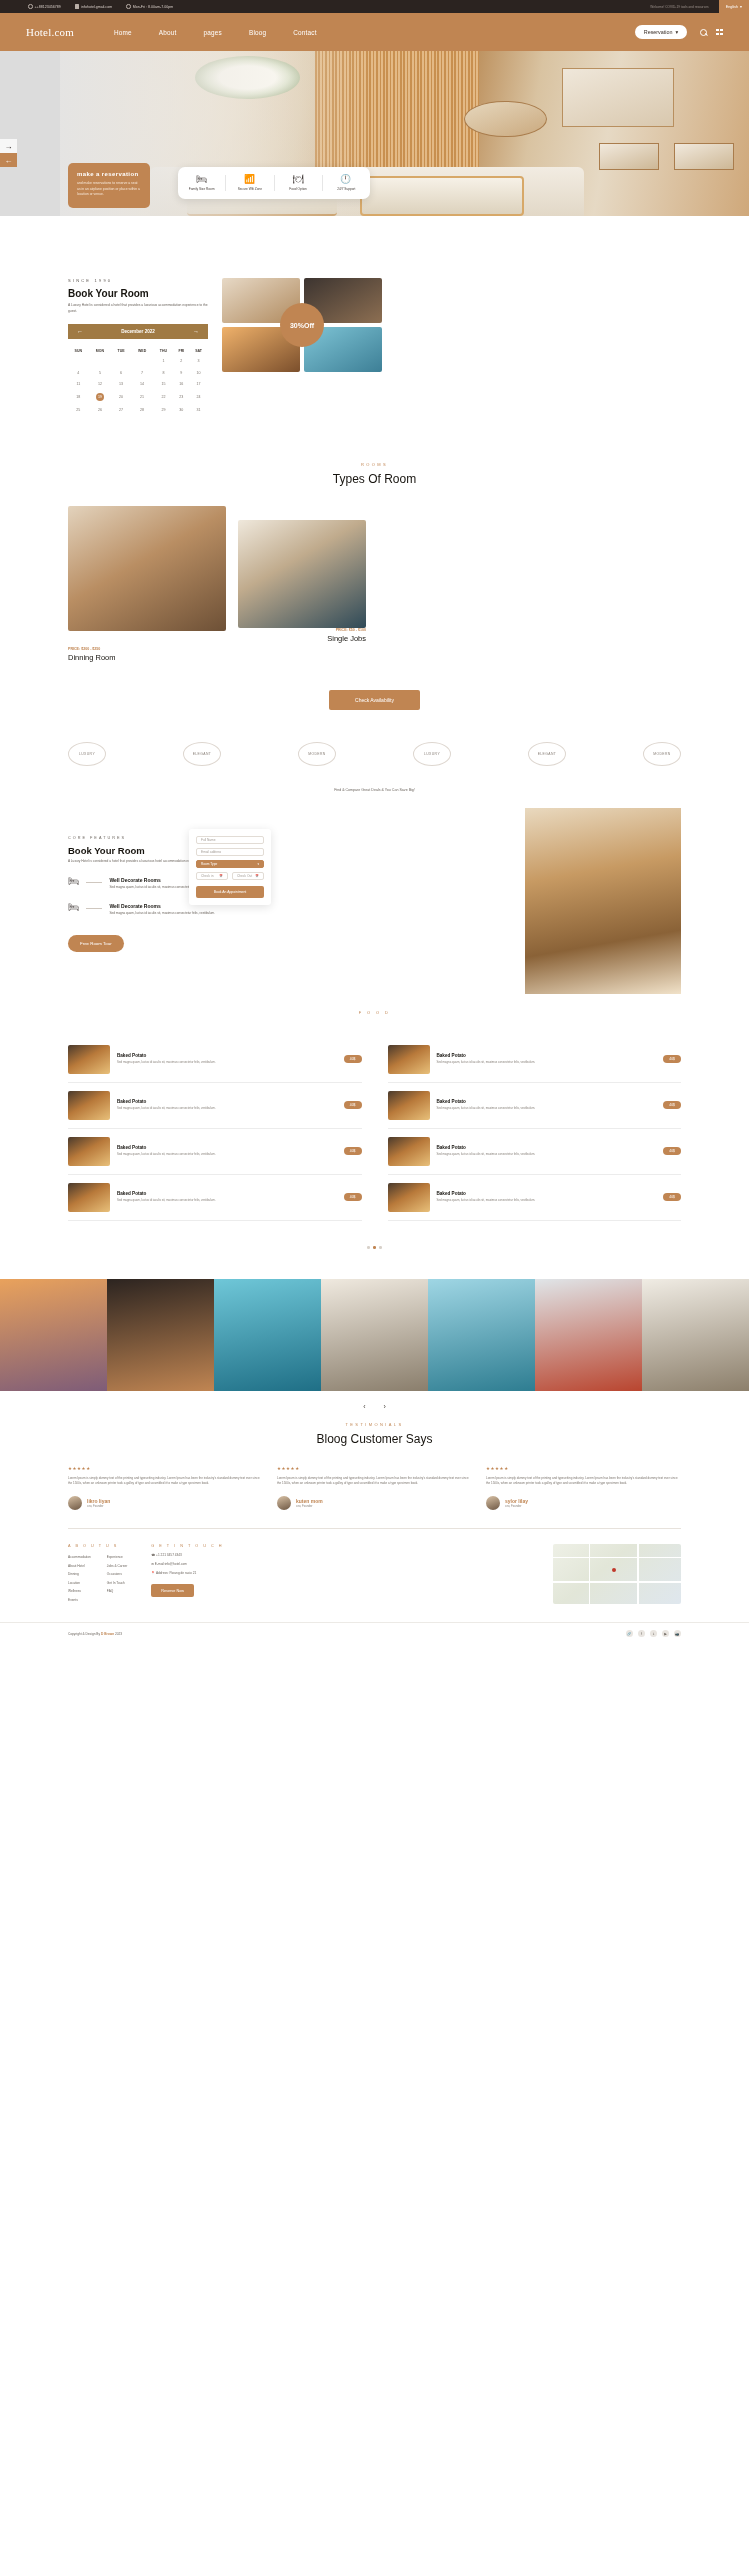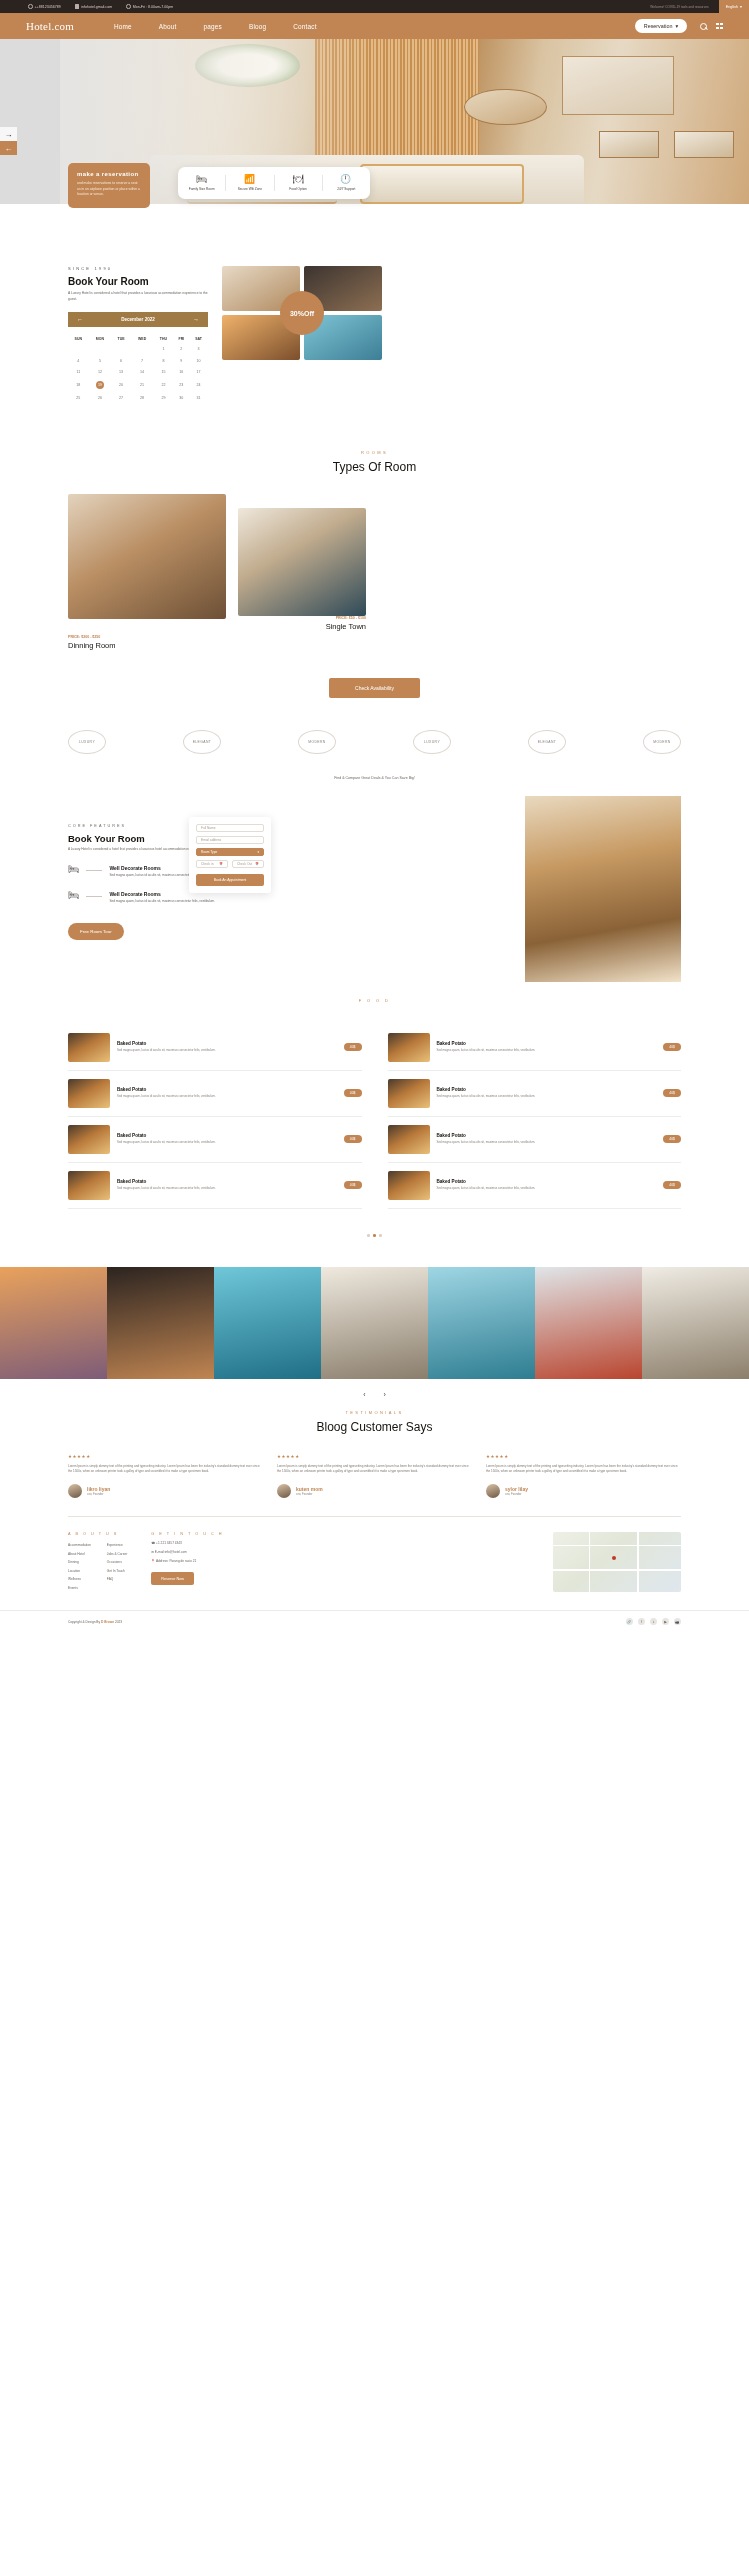--- a/index.html
+++ b/index.html
@@ -21,21 +21,21 @@
   .topbar .ti { display:flex; align-items:center; gap:2px; margin-right:14px; }
   .tico { width:4.5px;height:4.5px;border:0.4px solid #b9aea7;border-radius:50%;
           display:inline-block; position:relative; }
   .tico.mail { border-radius:0.5px; background:#b9aea7; border:none; }
   .topbar .right { margin-left:auto; display:flex; align-items:center; gap:0; }
   .topbar .welcome { font-size:3.2px; color:#9b918b; margin-right:10px; }
   .langbtn { background:#c08552; color:#fff; font-size:3.8px; padding:4px 7px;
              height:13px; display:flex;align-items:center; gap:2px;}
 
   
-  .nav { height:26px; background:#c08552; display:flex; align-items:center;
+  .nav { height:38px; background:#c08552; display:flex; align-items:center;
          padding:12px 26px; position:relative; z-index:30;}
   .logo { font-family:"Liberation Serif", serif; color:#fff; font-size:11px;
           letter-spacing:0.2px; margin-right:40px; }
   .nav ul { list-style:none; display:flex; gap:27px; align-items:center; }
   .nav ul li { color:#fff; font-size:6.4px; letter-spacing:0.2px; cursor:pointer;}
   .nav .spacer { flex:1; }
   .resbtn { background:#fff; color:#3a2f28; border-radius:10px; font-size:5.4px;
             padding:4px 9px; display:flex; align-items:center; gap:3px; }
   .navicons { display:flex; align-items:center; gap:9px; margin-left:13px; }
   .srch { width:7px;height:7px;border:0.8px solid #fff;border-radius:50%;position:relative;}
@@ -462,21 +462,21 @@
 
     <div class="rooms-grid">
       <div class="rr">
         <div>
           <div class="rimg r1i"></div>
         </div>
         <div style="padding-top:14px">
           <div class="rimg r2i"></div>
           <div class="rblock right">
             <div class="price">PRICE: $50 - $100</div>
-            <div class="rname">Single Town</div>
+            <div class="rname">Single Jobs</div>
           </div>
         </div>
       </div>
 
       <div class="rblock" style="margin-top:4px">
         <div class="price">PRICE: $200 - $250</div>
         <div class="rname">Dinning Room</div>
       </div>
 
     </div>

